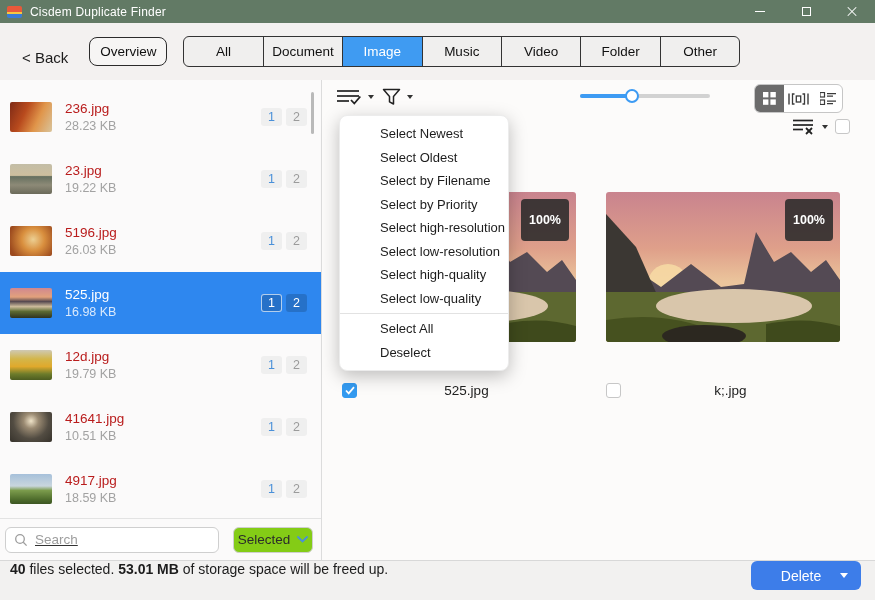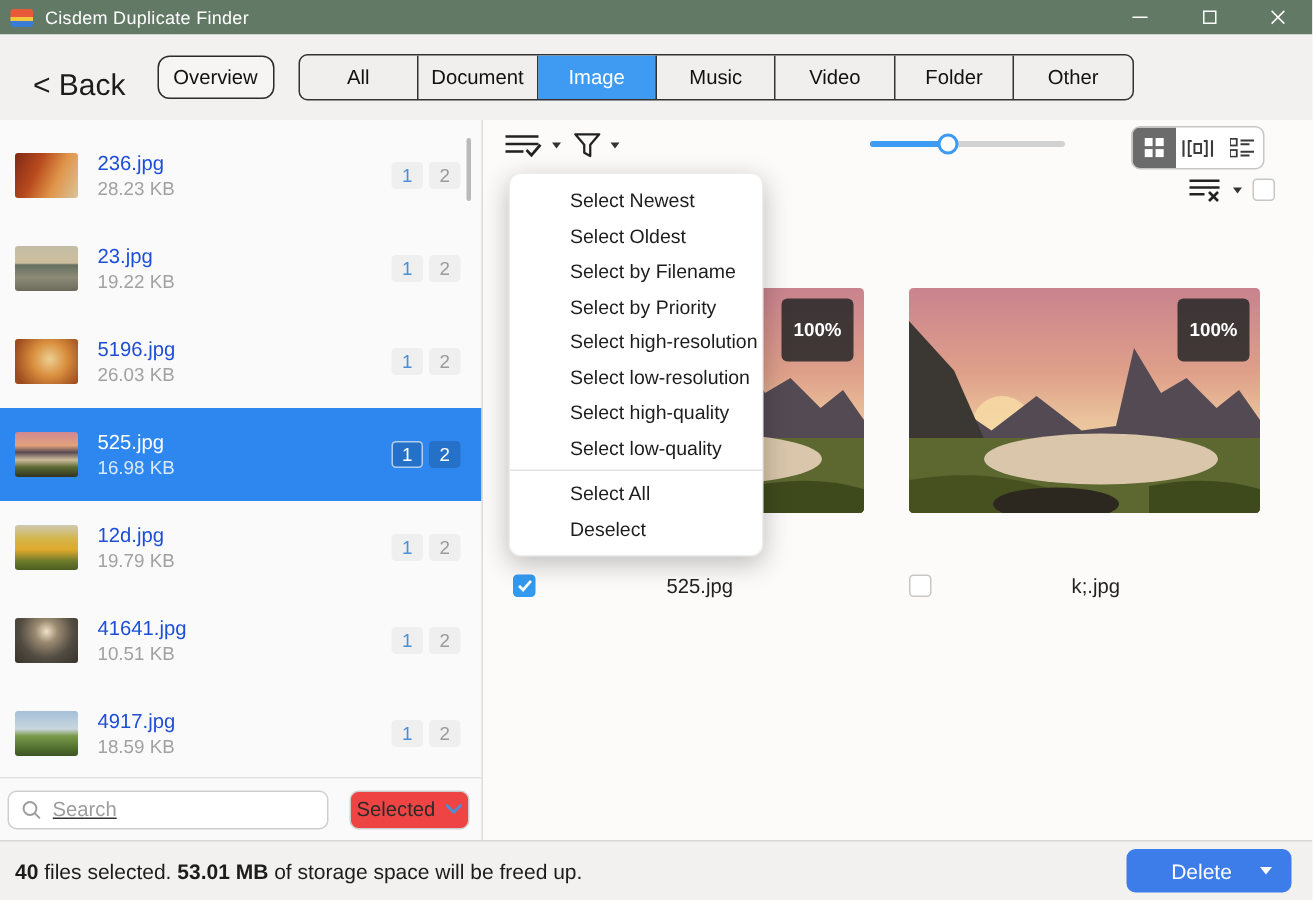--- a/index.html
+++ b/index.html
@@ -14,21 +14,21 @@
   .wincontrols { margin-left:auto; display:flex; height:100%; }
   .winbtn { width:46px; height:100%; display:flex; align-items:center; justify-content:center; }
   .min-glyph { width:10px; height:1px; background:#fff; }
   .max-glyph { width:9px; height:9px; border:1px solid #fff; }
   .close-glyph { position:relative; width:10px; height:10px; }
   .close-glyph:before,.close-glyph:after { content:""; position:absolute; left:-1px; top:4px; width:12px; height:1px; background:#fff; }
   .close-glyph:before { transform:rotate(45deg); } .close-glyph:after { transform:rotate(-45deg); }
 
   
   .navbar { height:57px; display:flex; align-items:center; background:#f3f1f0; }
-  .back { margin-left:22px; font-size:20px; color:#1c1c1c; cursor:default;margin-top:11px; }
+  .back { margin-left:22px; font-size:15px; color:#1c1c1c; cursor:default;margin-top:11px; }
   .overview-btn { margin-left:21px; width:78px; height:29px; border:1px solid #2b2b2b; border-radius:8px;
     background:#f6f5f4; font-size:13.5px; color:#111; display:flex; align-items:center; justify-content:center; }
   .tabs { margin-left:16px; width:557px; height:31px; display:flex; border:1px solid #333; border-radius:6px; overflow:hidden; background:#f0efee; }
   .tab { flex:1; display:flex; align-items:center; justify-content:center; font-size:13.5px; color:#111; border-right:1px solid #333; }
   .tab:last-child { border-right:none; }
   .tab.active { background:#3f9bf2; color:#fff; }
 
   
   .bodyrow { position:relative; height:480px; display:flex; }
 
@@ -39,36 +39,36 @@
   .filerow.selected { background:#2e87ef; }
   .thumb { width:42px; height:30px; border-radius:2px; flex:none; }
   .t0 { background:linear-gradient(115deg,#7e2a16 0%,#b84a1d 35%,#e0954a 65%,#d9c49c 100%); }
   .t1 { background:linear-gradient(180deg,#c3bda6 0%,#cdbF9e 38%,#66705f 42%,#8d8a77 70%,#6b6a5a 100%); }
   .t2 { background:radial-gradient(circle at 55% 45%,#eccf92 0%,#d98f3e 40%,#9c4a1e 85%); }
   .t3 { background:linear-gradient(180deg,#d08890 0%,#e2a17c 30%,#584a51 45%,#cdbb9b 62%,#5d6b33 78%,#2f3320 100%); }
   .t4 { background:linear-gradient(180deg,#cfc9b4 0%,#d3b64a 30%,#e0a92c 55%,#6d7c2b 80%,#4c5c20 100%); }
   .t5 { background:radial-gradient(circle at 50% 30%,#efe3c8 0%,#9a8a72 25%,#524c42 60%,#36322b 100%); }
   .t6 { background:linear-gradient(180deg,#a6c0da 0%,#c9d6de 40%,#7b9b4c 55%,#4e6c2c 85%,#3c5522 100%); }
   .fmeta { margin-left:13px; display:flex; flex-direction:column; gap:3px; }
-  .fname { font-size:13.5px; color:#1d4ed8; }
+  .fname { font-size:13.5px; color:#b91c1c; }
   .fsize { font-size:12.5px; color:#a2a2a2; }
   .filerow.selected .fname { color:#fff; }
   .filerow.selected .fsize { color:#d9e9fc; }
   .badges { margin-left:auto; display:flex; gap:4px; }
   .badge { width:21px; height:18px; border-radius:3px; background:#efefef; font-size:12.5px;
     display:flex; align-items:center; justify-content:center; color:#9b9b9b; }
   .badge.b1 { color:#4a90d9; }
   .filerow.selected .badge { background:rgba(0,0,0,0.16); color:#fff; }
   .filerow.selected .badge.b1 { border:1px solid rgba(255,255,255,0.65); }
   .side-scrollbar { position:absolute; right:7px; top:12px; width:3px; height:42px; border-radius:2px; background:#b9b9b9; }
   .searchrow { margin-top:auto; height:42px; border-top:1px solid #e3e3e3; display:flex; align-items:center; padding:0 8px 0 5px; }
   .searchbox { width:214px; height:26px; border:1px solid #cfcfcf; border-radius:6px; background:#fff; display:flex; align-items:center; padding:0 8px; }
   .searchbox input { border:none; outline:none; width:150px; font-size:13.5px; color:#333; font-family:"Liberation Sans",sans-serif; background:transparent; }
   .searchbox input::placeholder { color:#9d9d9d; }
-  .sel-dd { margin-left:auto; width:80px; height:26px; border:1px solid #cfcfcf; border-radius:6px; background:#ef4444;
+  .sel-dd { margin-left:auto; width:80px; height:26px; border:1px solid #cfcfcf; border-radius:6px; background:#84cc16;
     display:flex; align-items:center; justify-content:center; gap:7px; font-size:13.5px; color:#2b2b2b; }
 
   
   .main { position:relative; flex:1; background:#fcfbfa; }
   .icaret { width:0; height:0; border-left:3.5px solid transparent; border-right:3.5px solid transparent; border-top:4.5px solid #333; }
   .tool-select { position:absolute; left:14px; top:8px; display:flex; align-items:center; gap:6px; }
   .tool-filter { position:absolute; left:60px; top:8px; display:flex; align-items:center; gap:6px; }
   .slider { position:absolute; left:258px; top:14px; width:130px; height:4px; border-radius:2px; background:#d2d2d2; }
   .slider .fill { width:40%; height:4px; border-radius:2px; background:#3d9bf3; }
   .slider .knob { position:absolute; left:calc(40% - 7px); top:-5px; width:14px; height:14px; border-radius:50%; background:#fff; border:2px solid #3d9bf3; }
@@ -89,21 +89,21 @@
   .prow.one { left:20px; } .prow.two { left:284px; }
   .pname { flex:1; text-align:center; font-size:13.5px; color:#222; }
 
   
   .menu { position:absolute; left:17px; top:35px; width:170px; background:#fff; border:1px solid #ececec; border-radius:8px;
     box-shadow:0 5px 18px rgba(0,0,0,0.25); padding:6px 0; z-index:10; }
   .mi { height:23.5px; display:flex; align-items:center; padding-left:40px; font-size:13px; color:#1d1d1d; }
   .msep { height:1px; background:#e2e2e2; margin:3px 0; }
 
   
-  .statusbar { height:40px; border-top:1px solid #d8d8d8; background:#f2f1f0; display:flex; align-items:center; padding:0 14px 0 10px; }
+  .statusbar { height:40px; border-top:1px solid #d8d8d8; background:#f2f1f0; display:flex; align-items:flex-start; padding:0 14px 0 10px; }
   .stext { font-size:14px; color:#1c1c1c; }
   .stext b { font-weight:bold; }
   .delete-btn { margin-left:auto; position:relative; width:110px; height:29px; border-radius:6px; background:#3d7de9;
     display:flex; align-items:center; justify-content:center; }
   .delete-label { color:#fff; font-size:14px; margin-right:10px; }
   .delete-caret { position:absolute; right:13px; top:12px; width:0; height:0; border-left:4.5px solid transparent; border-right:4.5px solid transparent; border-top:5.5px solid #fff; }
 </style>
 </head>
 <body>
 

